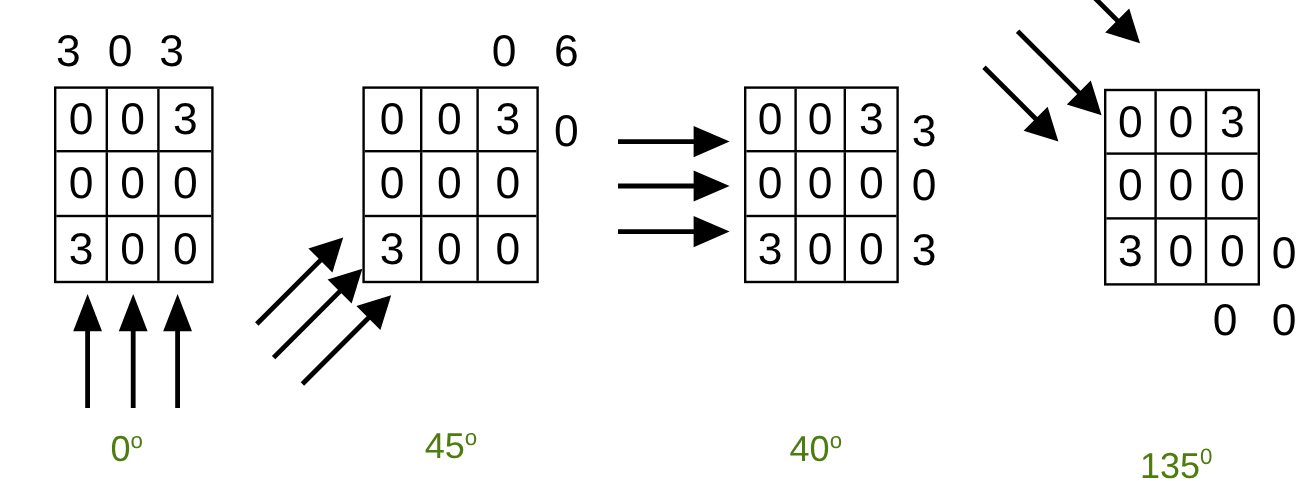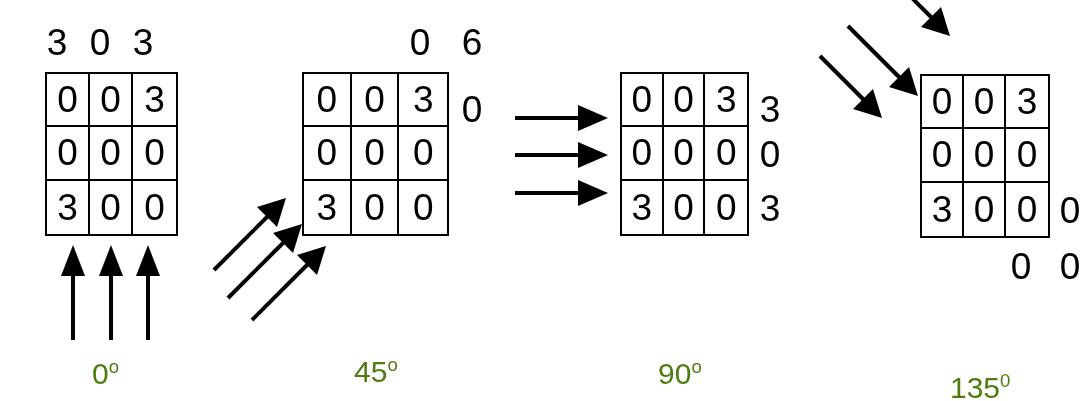--- a/index.html
+++ b/index.html
@@ -192,21 +192,21 @@
       <div class="cell">3</div>
       <div class="cell">0</div>
       <div class="cell">0</div>
     </div>
 
     <div class="num" style="left:753px; top:91px;">3</div>
     <div class="num" style="left:753px; top:136px;">0</div>
     <div class="num" style="left:753px; top:190px;">3</div>
 
     <div class="caption" style="left:658px; top:358px;">
-      <span>90</span><sup>o</sup>
+      <span>40</span><sup>o</sup>
     </div>
   </div>
 
   <div class="panel">
 
     <svg class="arrow-svg" style="left:806px; top:-26px;" width="140" height="150" viewBox="0 0 140 150">
       <g>
         <line class="arrow-line" x1="78" y1="-4" x2="130" y2="48"></line>
         <polygon class="arrow-head" points="144,62 135,33 115,53"></polygon>
       </g>

